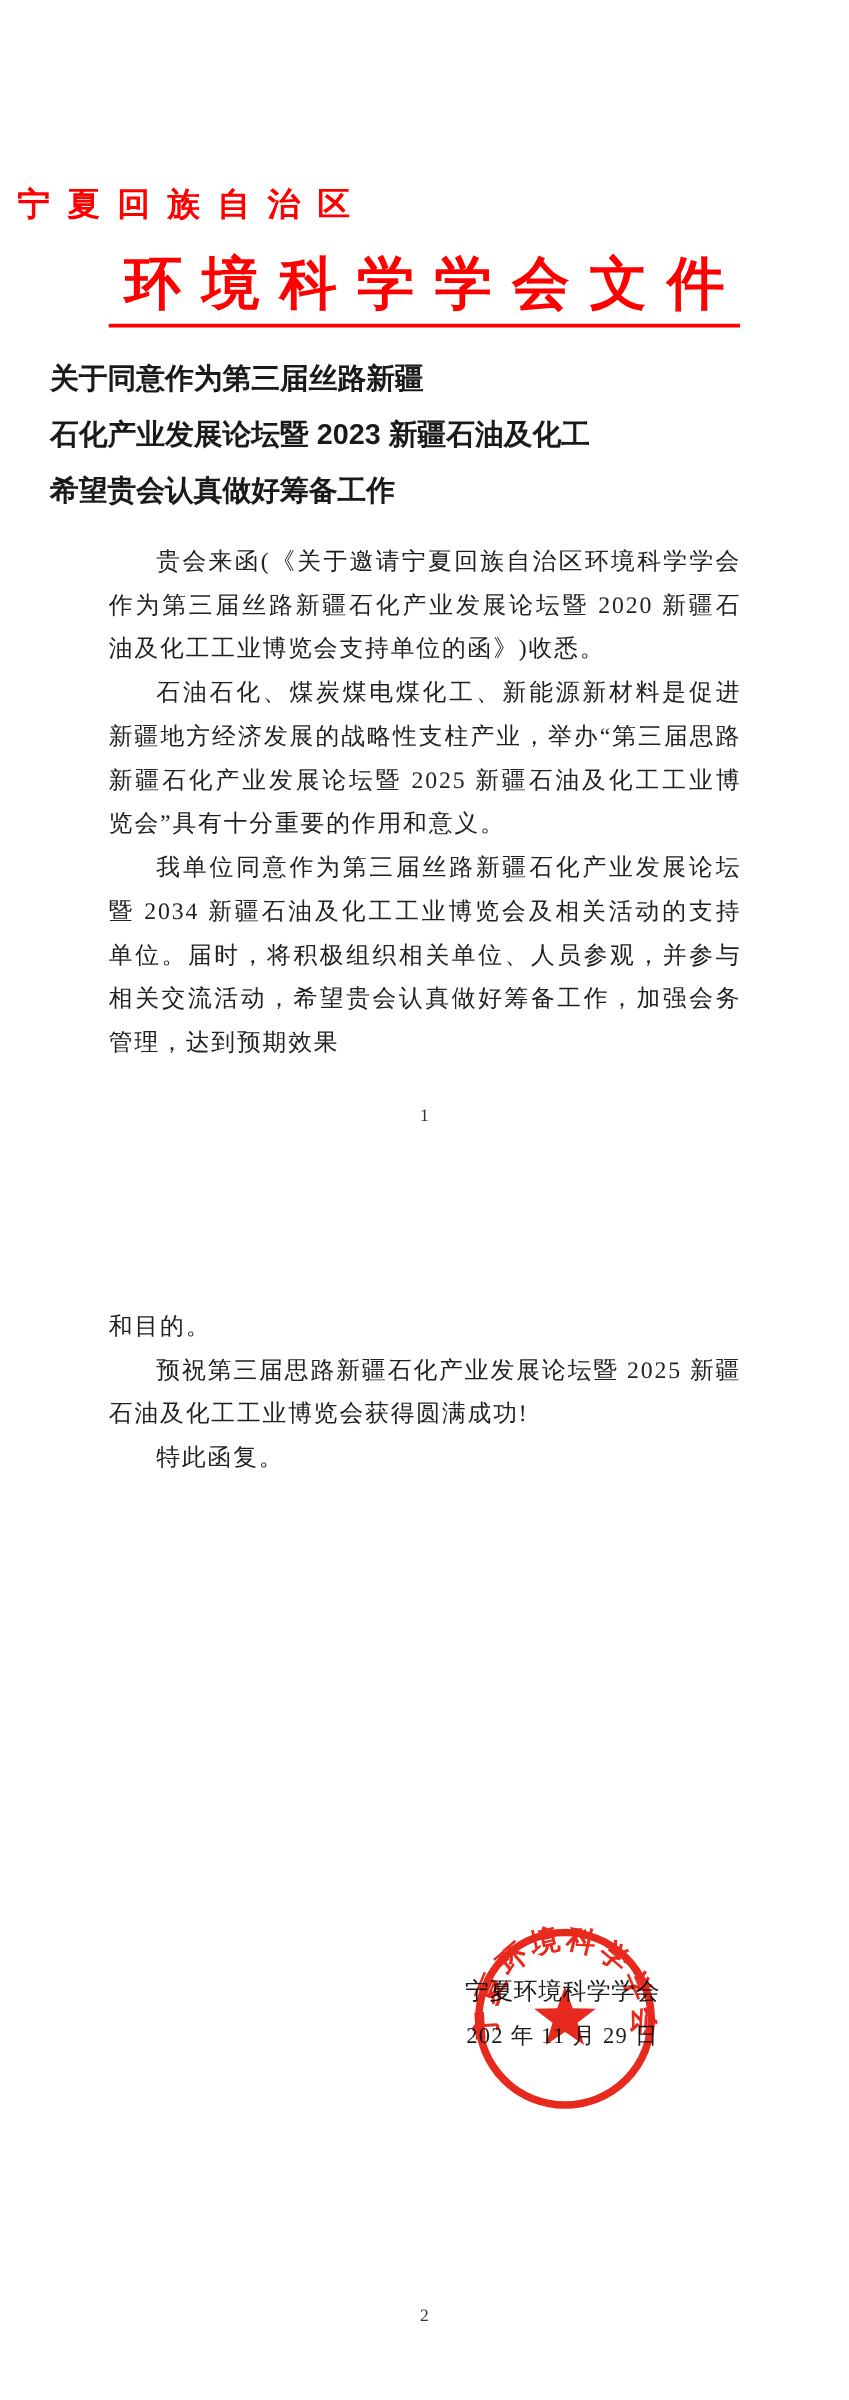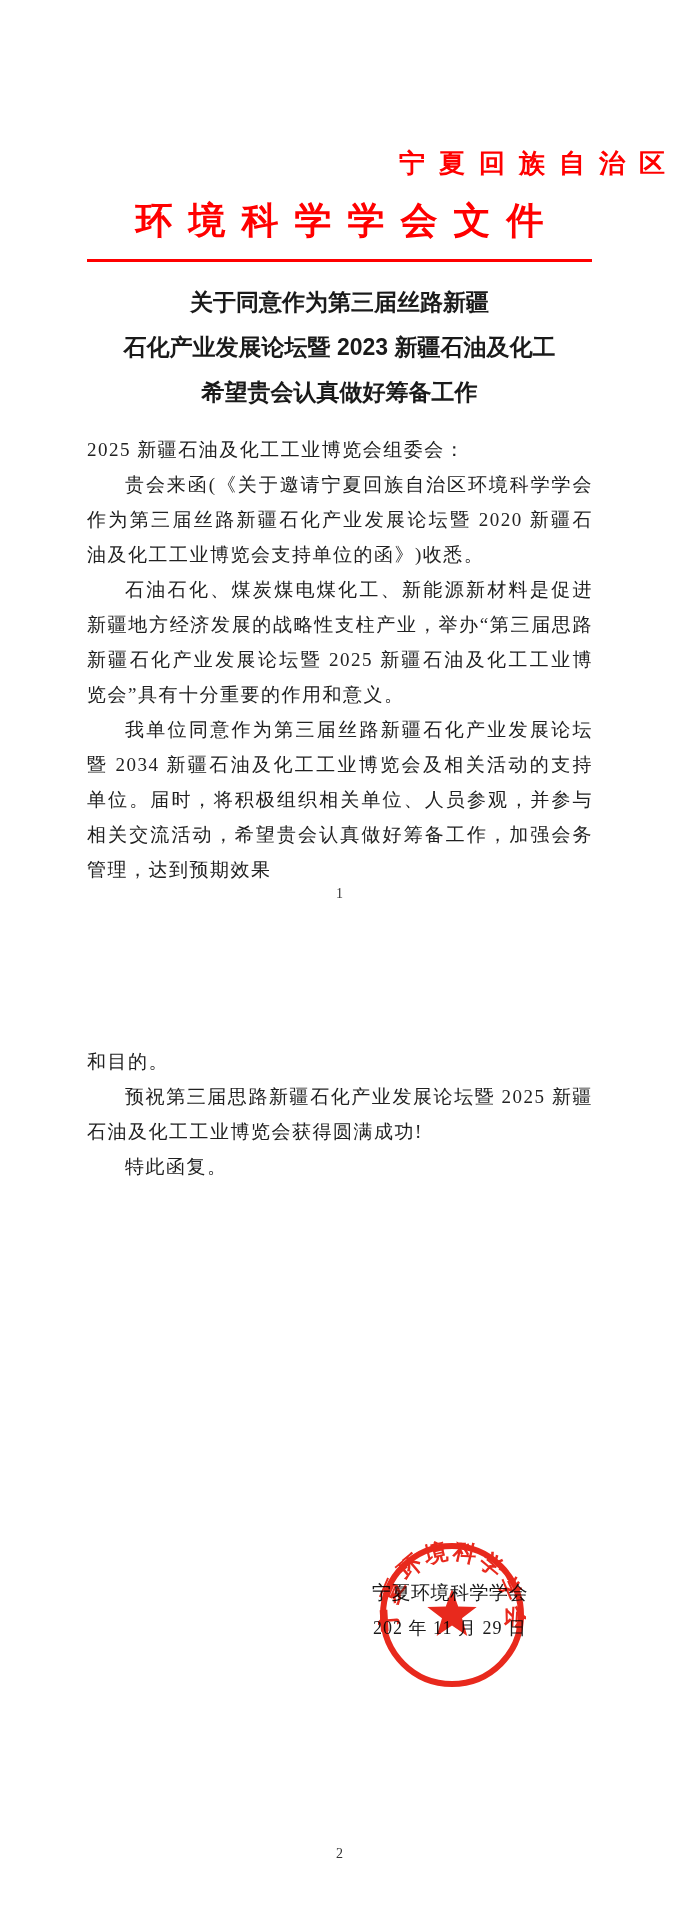--- a/index.html
+++ b/index.html
@@ -7,42 +7,42 @@
     position:relative;
     width:679px;height:1920px;
     background:#ffffff;
     overflow:hidden;
     font-family:"Liberation Serif","DejaVu Serif",serif;
     color:#212121;
   }
   
   .hdr-region{
     position:absolute;top:146px;left:0;width:100%;
-    text-align:right;
+    text-align:left;
     font-size:26px;font-weight:600;
     letter-spacing:14px;text-indent:14px;
     color:#ff0000;
   }
   .hdr-org{
     position:absolute;top:196px;left:0;width:100%;
     text-align:center;
-    font-size:37px;font-weight:bold;
+    font-size:46px;font-weight:bold;
     letter-spacing:16px;text-indent:16px;
     color:#ff0000;
     white-space:nowrap;
   }
   .hdr-rule{
     position:absolute;top:259px;left:87px;
     width:505px;height:3px;
     background:#ff0000;
   }
   
   .doc-title{
     position:absolute;top:280px;left:40px;width:599px;
-    text-align:center;
+    text-align:left;
     font-family:"Liberation Sans","DejaVu Sans",sans-serif;
     font-size:23px;font-weight:bold;line-height:45px;
     color:#1a1a1a;
   }
   
   .body-block{
     position:absolute;left:87px;width:506px;
     font-size:19px;line-height:35px;
     letter-spacing:1.5px;
     text-align:justify;
@@ -90,21 +90,20 @@
   <div class="hdr-org">环境科学学会文件</div>
   <div class="hdr-rule"></div>
 
   <div class="doc-title">
     <div>关于同意作为第三届丝路新疆</div>
     <div>石化产业发展论坛暨 2023 新疆石油及化工</div>
     <div>希望贵会认真做好筹备工作</div>
   </div>
 
   <div class="body-block body-1">
-    <p class="no-indent">2025 新疆石油及化工工业博览会组委会：</p>
     <p>贵会来函(《关于邀请宁夏回族自治区环境科学学会作为第三届丝路新疆石化产业发展论坛暨 2020 新疆石油及化工工业博览会支持单位的函》)收悉。</p>
     <p>石油石化、煤炭煤电煤化工、新能源新材料是促进新疆地方经济发展的战略性支柱产业，举办“第三届思路新疆石化产业发展论坛暨 2025 新疆石油及化工工业博览会”具有十分重要的作用和意义。</p>
     <p>我单位同意作为第三届丝路新疆石化产业发展论坛暨 2034 新疆石油及化工工业博览会及相关活动的支持单位。届时，将积极组织相关单位、人员参观，并参与相关交流活动，希望贵会认真做好筹备工作，加强会务管理，达到预期效果</p>
   </div>
 
   <div class="page-num page-num-1">1</div>
 
   <div class="body-block body-2">
     <p class="no-indent">和目的。</p>
     <p>预祝第三届思路新疆石化产业发展论坛暨 2025 新疆石油及化工工业博览会获得圆满成功!</p>

